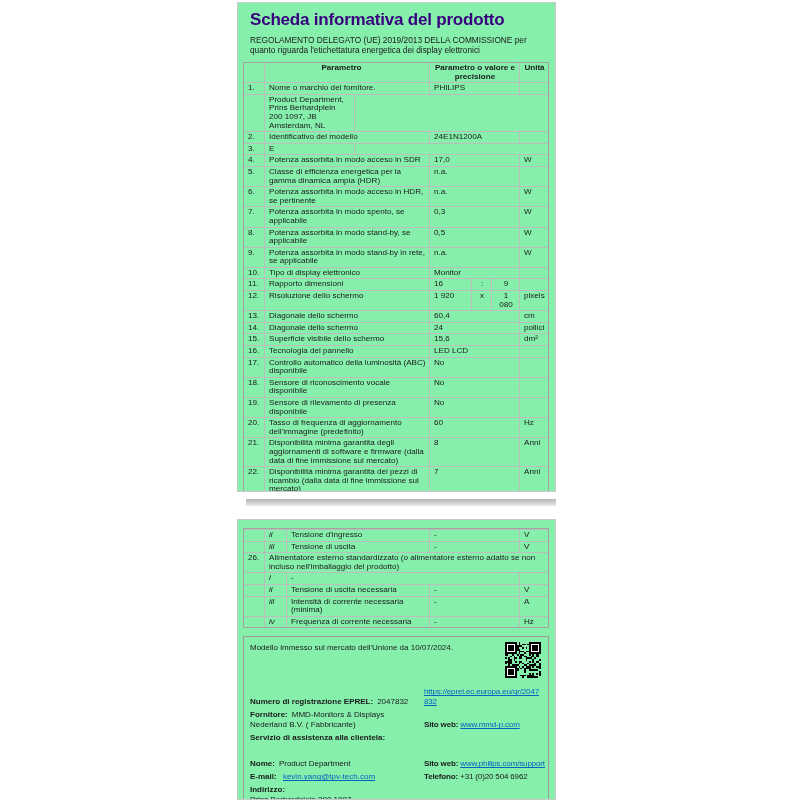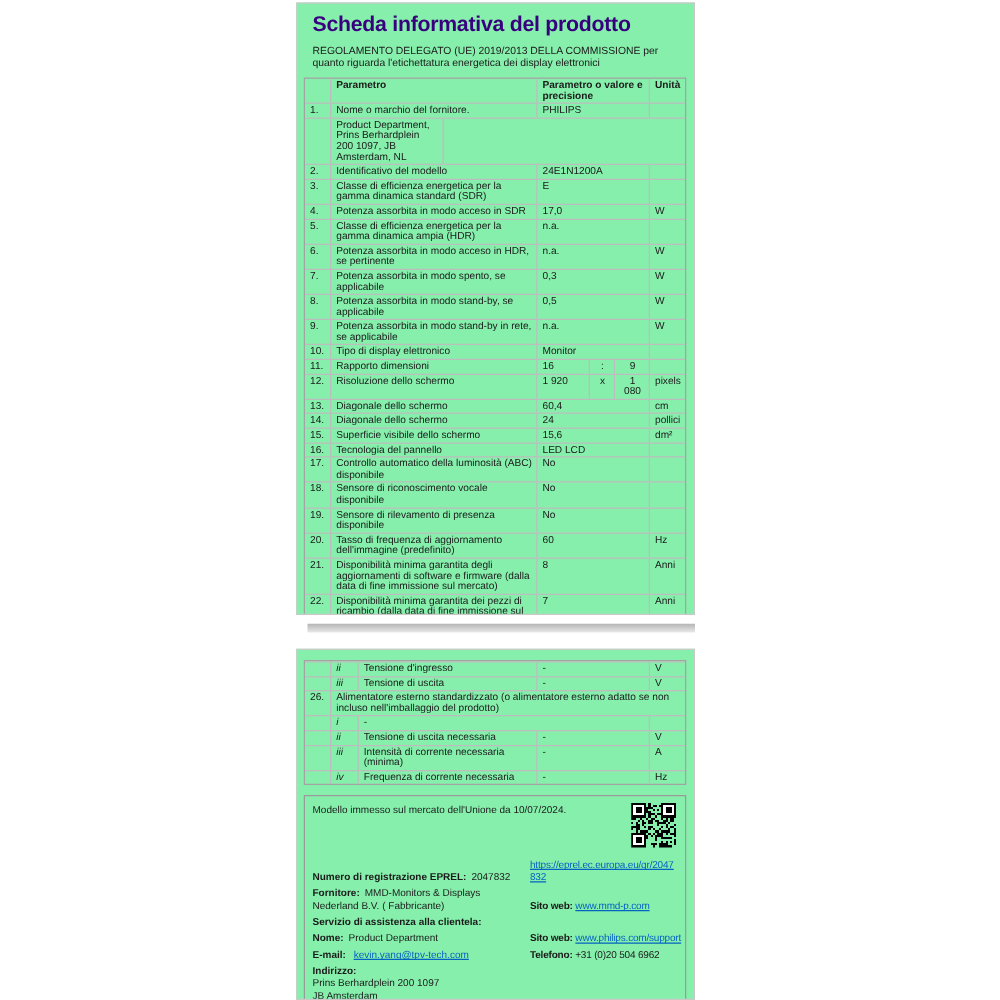--- a/index.html
+++ b/index.html
@@ -9,21 +9,21 @@
         box-sizing:border-box;overflow:hidden;}
   .page1{top:2px;height:490px;padding:6px 6px 0 5px;}
   .page2{top:519px;height:281px;padding:8px 6px 0 5px;}
   .divider{position:absolute;top:499px;left:246px;width:310px;height:7px;
            background:linear-gradient(#b5b5b5,#e9e9e9);}
   .title{margin:1px 7px 0 7px;font-size:17px;font-weight:bold;letter-spacing:-0.2px;
          color:var(--title-color,#38007e);}
   .subtitle{margin:5px 7px 7px 7px;font-size:8.3px;line-height:10px;max-width:295px;}
   .tbl{border:1px solid #a3a3a3;font-size:8.1px;line-height:8.6px;}
   .trow{display:flex;border-top:1px solid #bdbdbd;min-height:10.5px;}
-  .trow.header{border-top:none;}
+  .trow.header{border-top:none;text-align:center;}
   .cell{padding:1px 3px 1px 4px;box-sizing:border-box;}
   .bl{border-left:1px solid #bdbdbd;}
   .hdr{font-weight:bold;}
   .c-num{width:20px;flex:none;}
   .c-roman{width:22px;flex:none;font-style:italic;}
   .c-label{flex:1;min-width:0;}
   .c-span{flex:1;min-width:0;}
   .c-merge{flex:1;min-width:0;}
   .c-val{width:90px;flex:none;}
   .c-val.ar{text-align:left;}
@@ -36,21 +36,21 @@
   .qr{position:absolute;top:5px;right:7px;width:36px;height:36px;shape-rendering:crispEdges;fill:#000;}
   .brow{display:flex;margin-bottom:3px;align-items:flex-end;}
   .r1{margin-bottom:34px;}
   .bleft{flex:1;min-width:0;padding-right:6px;}
   .bright{width:118px;flex:none;letter-spacing:-0.15px;}
   .bld{font-weight:bold;}
   .gap{margin-left:4px;}
   .lnk{color:var(--link-color,#0563c1);text-decoration:underline;word-break:break-all;cursor:pointer;}
   .nw{white-space:nowrap;}
   .addr{line-height:9.8px;}
-  .heading-row{margin-bottom:3px;}
+  .heading-row{margin-bottom:16px;}
 </style>
 </head>
 <body>
 
 <div class="page page1">
   <div class="title">Scheda informativa del prodotto</div>
   <div class="subtitle">REGOLAMENTO DELEGATO (UE) 2019/2013 DELLA COMMISSIONE per quanto riguarda l'etichettatura energetica dei display elettronici</div>
   <div class="tbl" id="p1-tbl">
     <div class="trow header">
       <div class="cell c-num hdr"></div>
@@ -70,21 +70,20 @@
         <div class="cell c-unit bl"></div>
       </div>
       <div class="trow">
         <div class="cell c-num">2.</div>
         <div class="cell c-label bl">Identificativo del modello</div>
         <div class="cell c-val bl">24E1N1200A</div>
         <div class="cell c-unit bl"></div>
       </div>
       <div class="trow">
         <div class="cell c-num">3.</div>
-        <div class="cell c-label bl">Classe di efficienza energetica per la gamma dinami­ca standard (SDR)</div>
         <div class="cell c-val bl">E</div>
         <div class="cell c-unit bl"></div>
       </div>
       <div class="trow">
         <div class="cell c-num">4.</div>
         <div class="cell c-label bl">Potenza assorbita in modo acceso in SDR</div>
         <div class="cell c-val bl ar">17,0</div>
         <div class="cell c-unit bl">W</div>
       </div>
       <div class="trow">

